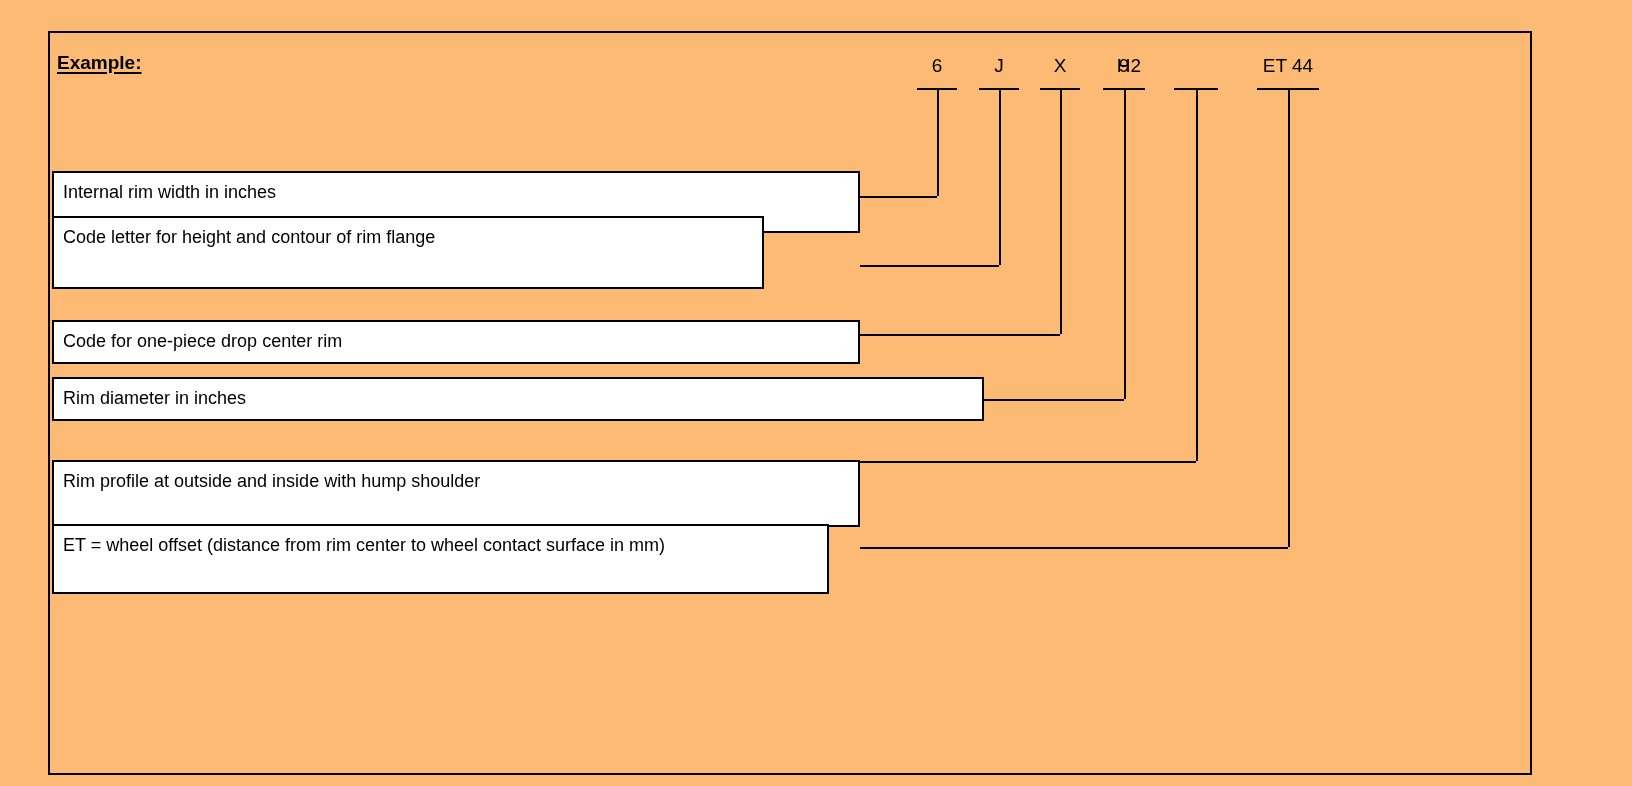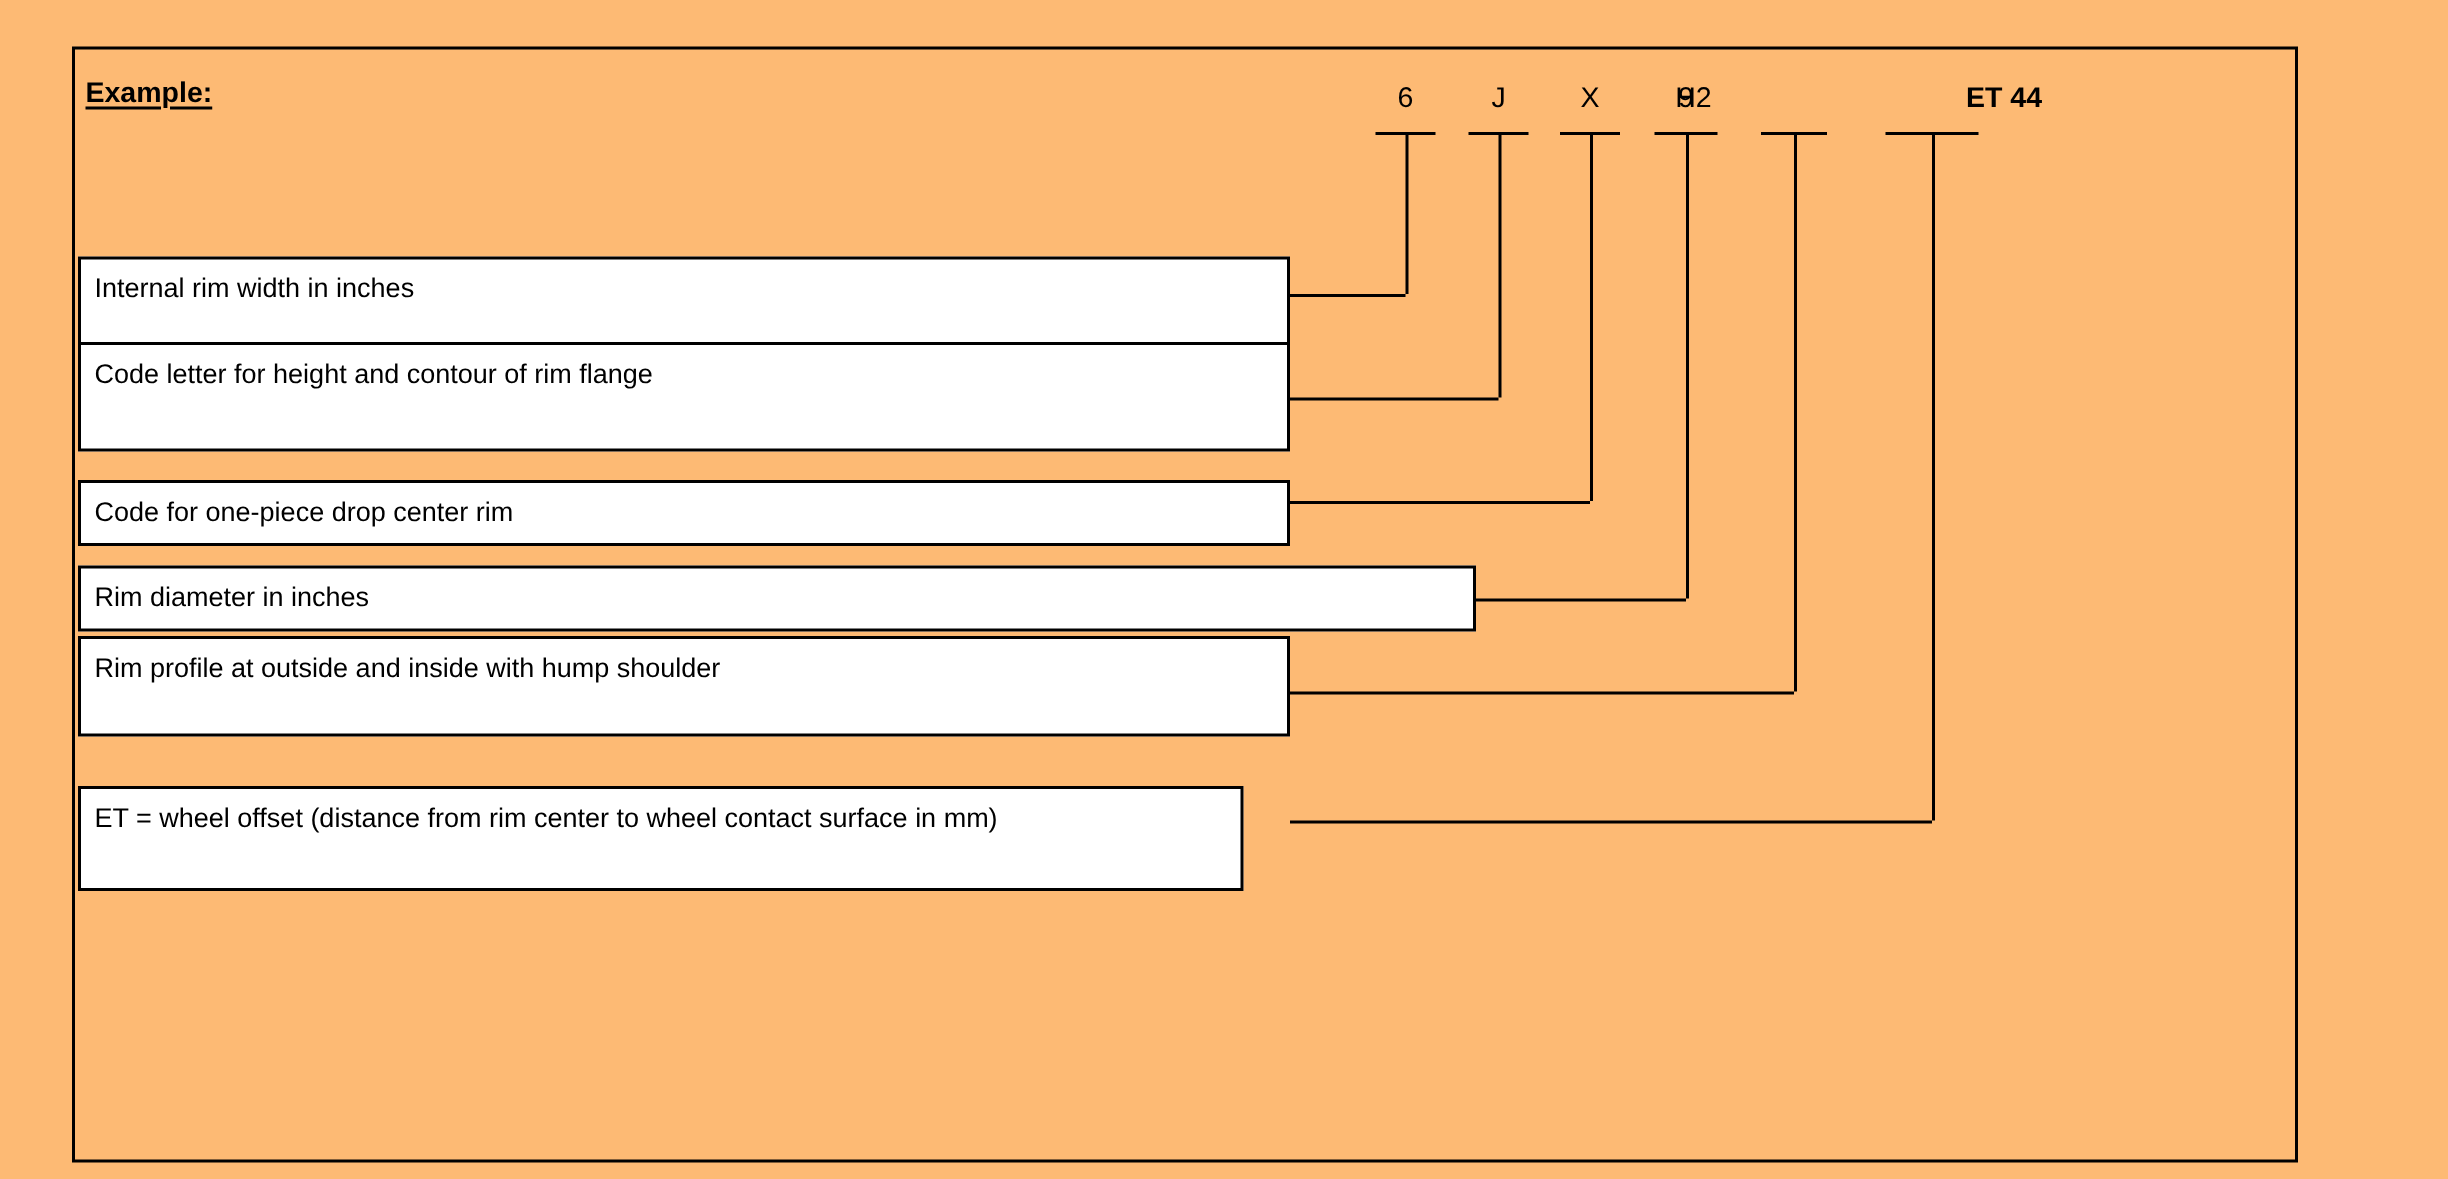--- a/index.html
+++ b/index.html
@@ -97,51 +97,51 @@
       <div class="code-label" style="left: 937px; top: 55px;">6</div>
       <div class="code-rule" style="left: 937px; top: 88px; width: 40px;"></div>
       <div class="code-label" style="left: 999px; top: 55px;">J</div>
       <div class="code-rule" style="left: 999px; top: 88px; width: 40px;"></div>
       <div class="code-label" style="left: 1060px; top: 55px;">X</div>
       <div class="code-rule" style="left: 1060px; top: 88px; width: 40px;"></div>
       <div class="code-label" style="left: 1124px; top: 55px;">9</div>
       <div class="code-rule" style="left: 1124px; top: 88px; width: 42px;"></div>
       <div class="code-label" style="left: 1129px; top: 55px;">H2</div>
       <div class="code-rule" style="left: 1196px; top: 88px; width: 44px;"></div>
-      <div class="code-label" style="left: 1336px; top: 55px; font-weight: bold;">ET 44</div>
+      <div class="code-label" style="left: 1288px; top: 55px;">ET 44</div>
       <div class="code-rule" style="left: 1288px; top: 88px; width: 62px;"></div>
     </div>
   <div id="leader-layer">
       <div class="leader-h" style="left: 860px; top: 196px; width: 77px;"></div>
       <div class="leader-v" style="left: 937px; top: 88px; height: 108px;"></div>
       <div class="leader-h" style="left: 860px; top: 265px; width: 139px;"></div>
       <div class="leader-v" style="left: 999px; top: 88px; height: 177px;"></div>
       <div class="leader-h" style="left: 860px; top: 334px; width: 200px;"></div>
       <div class="leader-v" style="left: 1060px; top: 88px; height: 246px;"></div>
       <div class="leader-h" style="left: 860px; top: 399px; width: 264px;"></div>
       <div class="leader-v" style="left: 1124px; top: 88px; height: 311px;"></div>
       <div class="leader-h" style="left: 860px; top: 461px; width: 336px;"></div>
       <div class="leader-v" style="left: 1196px; top: 88px; height: 373px;"></div>
       <div class="leader-h" style="left: 860px; top: 547px; width: 428px;"></div>
       <div class="leader-v" style="left: 1288px; top: 88px; height: 459px;"></div>
     </div>
   <div id="box-layer">
       <div class="desc-box" style="left: 52px; top: 171px; width: 808px; height: 62px;">
         <div class="desc-text">Internal rim width in inches</div>
       </div>
-      <div class="desc-box" style="left: 52px; top: 228px; width: 808px; height: 73px;">
+      <div class="desc-box" style="left: 52px; top: 216px; width: 712px; height: 73px;">
         <div class="desc-text">Code letter for height and contour of rim flange</div>
       </div>
       <div class="desc-box" style="left: 52px; top: 320px; width: 808px; height: 44px; padding-left: 12px;">
         <div class="desc-text">Code for one-piece drop center rim</div>
       </div>
       <div class="desc-box" style="left: 52px; top: 377px; width: 932px; height: 44px;">
         <div class="desc-text">Rim diameter in inches</div>
       </div>
-      <div class="desc-box" style="left: 52px; top: 424px; width: 808px; height: 67px;">
+      <div class="desc-box" style="left: 52px; top: 460px; width: 808px; height: 67px;">
         <div class="desc-text">Rim profile at outside and inside with hump shoulder</div>
       </div>
       <div class="desc-box" style="left: 52px; top: 524px; width: 777px; height: 70px;">
         <div class="desc-text">ET = wheel offset (distance from rim center to wheel contact surface in mm)</div>
       </div>
     </div>
 
 </div>
 
 </body></html>

